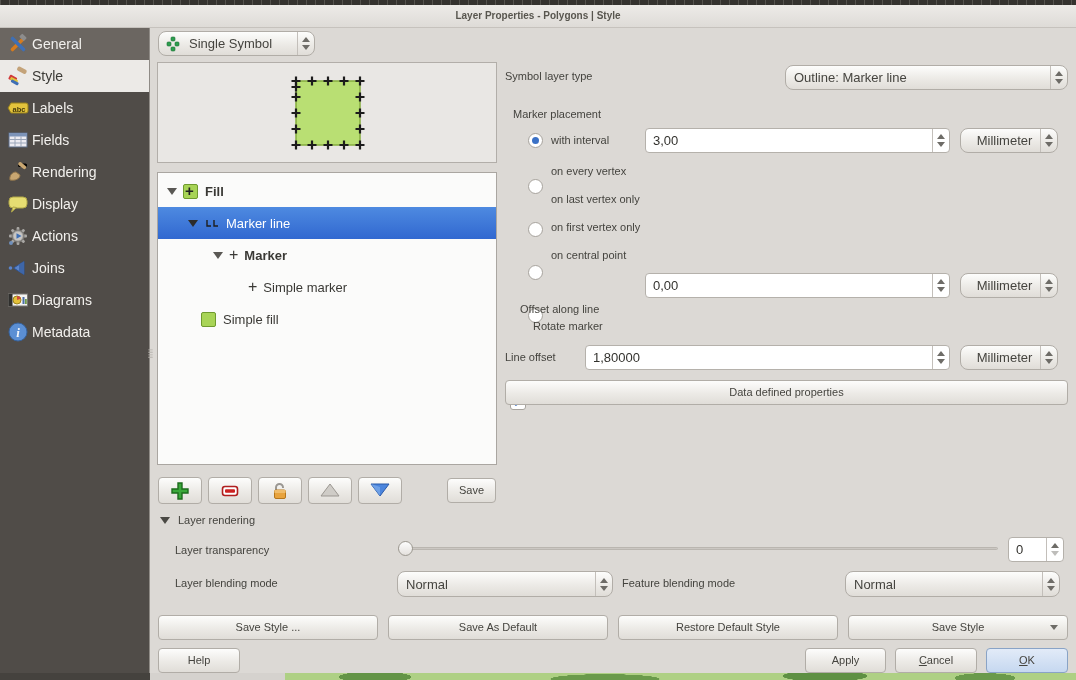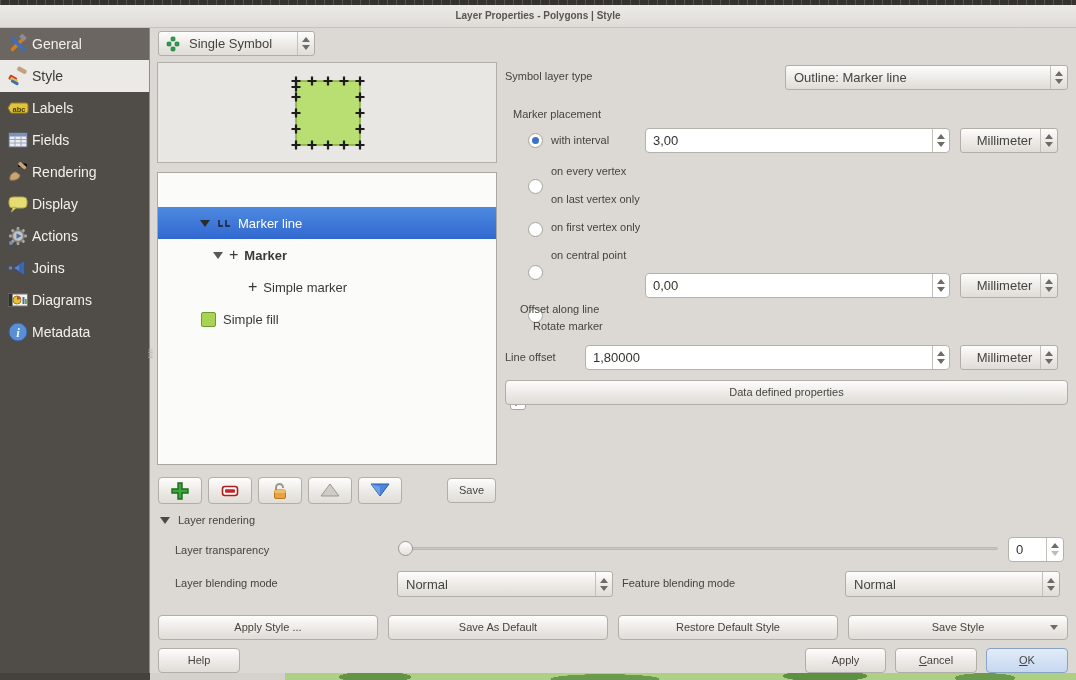--- a/index.html
+++ b/index.html
@@ -23,21 +23,21 @@
   .side-item.selected { background:#eceae7; color:#3b3a36; }
   .side-icon { width:22px; height:22px; flex:0 0 22px; }
   .splitter { left:146px; top:349px; width:9px; height:16px; color:#b7b3ae; font-size:9px; line-height:5px; text-align:center; }
 
   
   .label { font-size:11px; color:#44433e; }
   .btn { background:linear-gradient(#fdfdfc,#eceae6 55%,#e0ddd8); border:1px solid #b1ada7;
     border-radius:4px; font-size:11px; color:#45443f; text-align:center; cursor:pointer;
     display:inline-block; }
   .combo { background:linear-gradient(#fdfdfc,#eceae6 55%,#e0ddd8); border:1px solid #b1ada7;
-    border-radius:3px; display:flex; align-items:center; font-size:13px; color:#45443f; cursor:pointer; }
+    border-radius:8px; display:flex; align-items:center; font-size:13px; color:#45443f; cursor:pointer; }
   .combo .txt { flex:1; padding-left:8px; white-space:nowrap; overflow:hidden; }
   .combo.center .txt { text-align:center; }
   .spin-col { width:17px; align-self:stretch; border-left:1px solid #c3bfba; display:flex;
     flex-direction:column; align-items:center; justify-content:center; gap:3px; }
   .tri-up { width:0; height:0; border-left:4px solid transparent; border-right:4px solid transparent;
     border-bottom:5px solid #6e6c67; }
   .tri-dn { width:0; height:0; border-left:4px solid transparent; border-right:4px solid transparent;
     border-top:5px solid #6e6c67; }
   .tri-dim { opacity:.45; }
   .input { background:#fff; border:1px solid #b5b1ab; border-radius:4px; display:flex; align-items:center;
@@ -237,21 +237,26 @@
         <use href="#pl" x="154" y="82"></use>
         <use href="#pl" x="138" y="82"></use>
       <use href="#pl" x="138" y="66"></use>
         <use href="#pl" x="138" y="50"></use>
         <use href="#pl" x="138" y="34"></use>
       <use href="#pl" x="138" y="24"></use>
     </svg>
   </div>
 
   <div class="abs treebox">
-    <div class="trow sel" style="top:34px; padding-left:42px;">
+    <div class="trow" style="top:2px; padding-left:8px;">
+      <span class="texp"></span>
+      <span class="gsq plus"></span>
+      <span class="bold">Fill</span>
+    </div>
+    <div class="trow sel" style="top:34px; padding-left:30px;">
       <span class="texp"></span>
       <svg width="16" height="12" viewBox="0 0 16 12" style="margin-right:6px;">
         <path d="M3 3 V9 H7 M10 3 V9 H14" stroke="#1e1e1e" stroke-width="1.4" fill="none"></path>
       </svg>
       <span>Marker line</span>
     </div>
     <div class="trow" style="top:66px; padding-left:54px;">
       <span class="texp"></span>
       <span class="plusglyph">+</span>
       <span class="bold">Marker</span>
@@ -405,21 +410,21 @@
   <div class="abs label" style="left:622px; top:577px;">Feature blending mode</div>
   <div class="abs combo" style="left:845px; top:571px; width:215px; height:26px;">
     <span class="txt">Normal</span>
     <span class="spin-col">
         <span class="tri-up"></span>
         <span class="tri-dn"></span>
       </span>
   </div>
 
   <div class="abs btn" style="left:158px; top:615px; width:220px; height:25px; line-height:23px;">
-    <span>Apply Style ...</span>
+    <span>Save Style ...</span>
   </div>
   <div class="abs btn" style="left:388px; top:615px; width:220px; height:25px; line-height:23px;">
     <span>Save As Default</span>
   </div>
   <div class="abs btn" style="left:618px; top:615px; width:220px; height:25px; line-height:23px;">
     <span>Restore Default Style</span>
   </div>
   <div class="abs btn" style="left:848px; top:615px; width:220px; height:25px; line-height:23px;">
     <span>Save Style</span>
     <span style="position:absolute; right:9px; top:9px;" class="tri-dn"></span>

